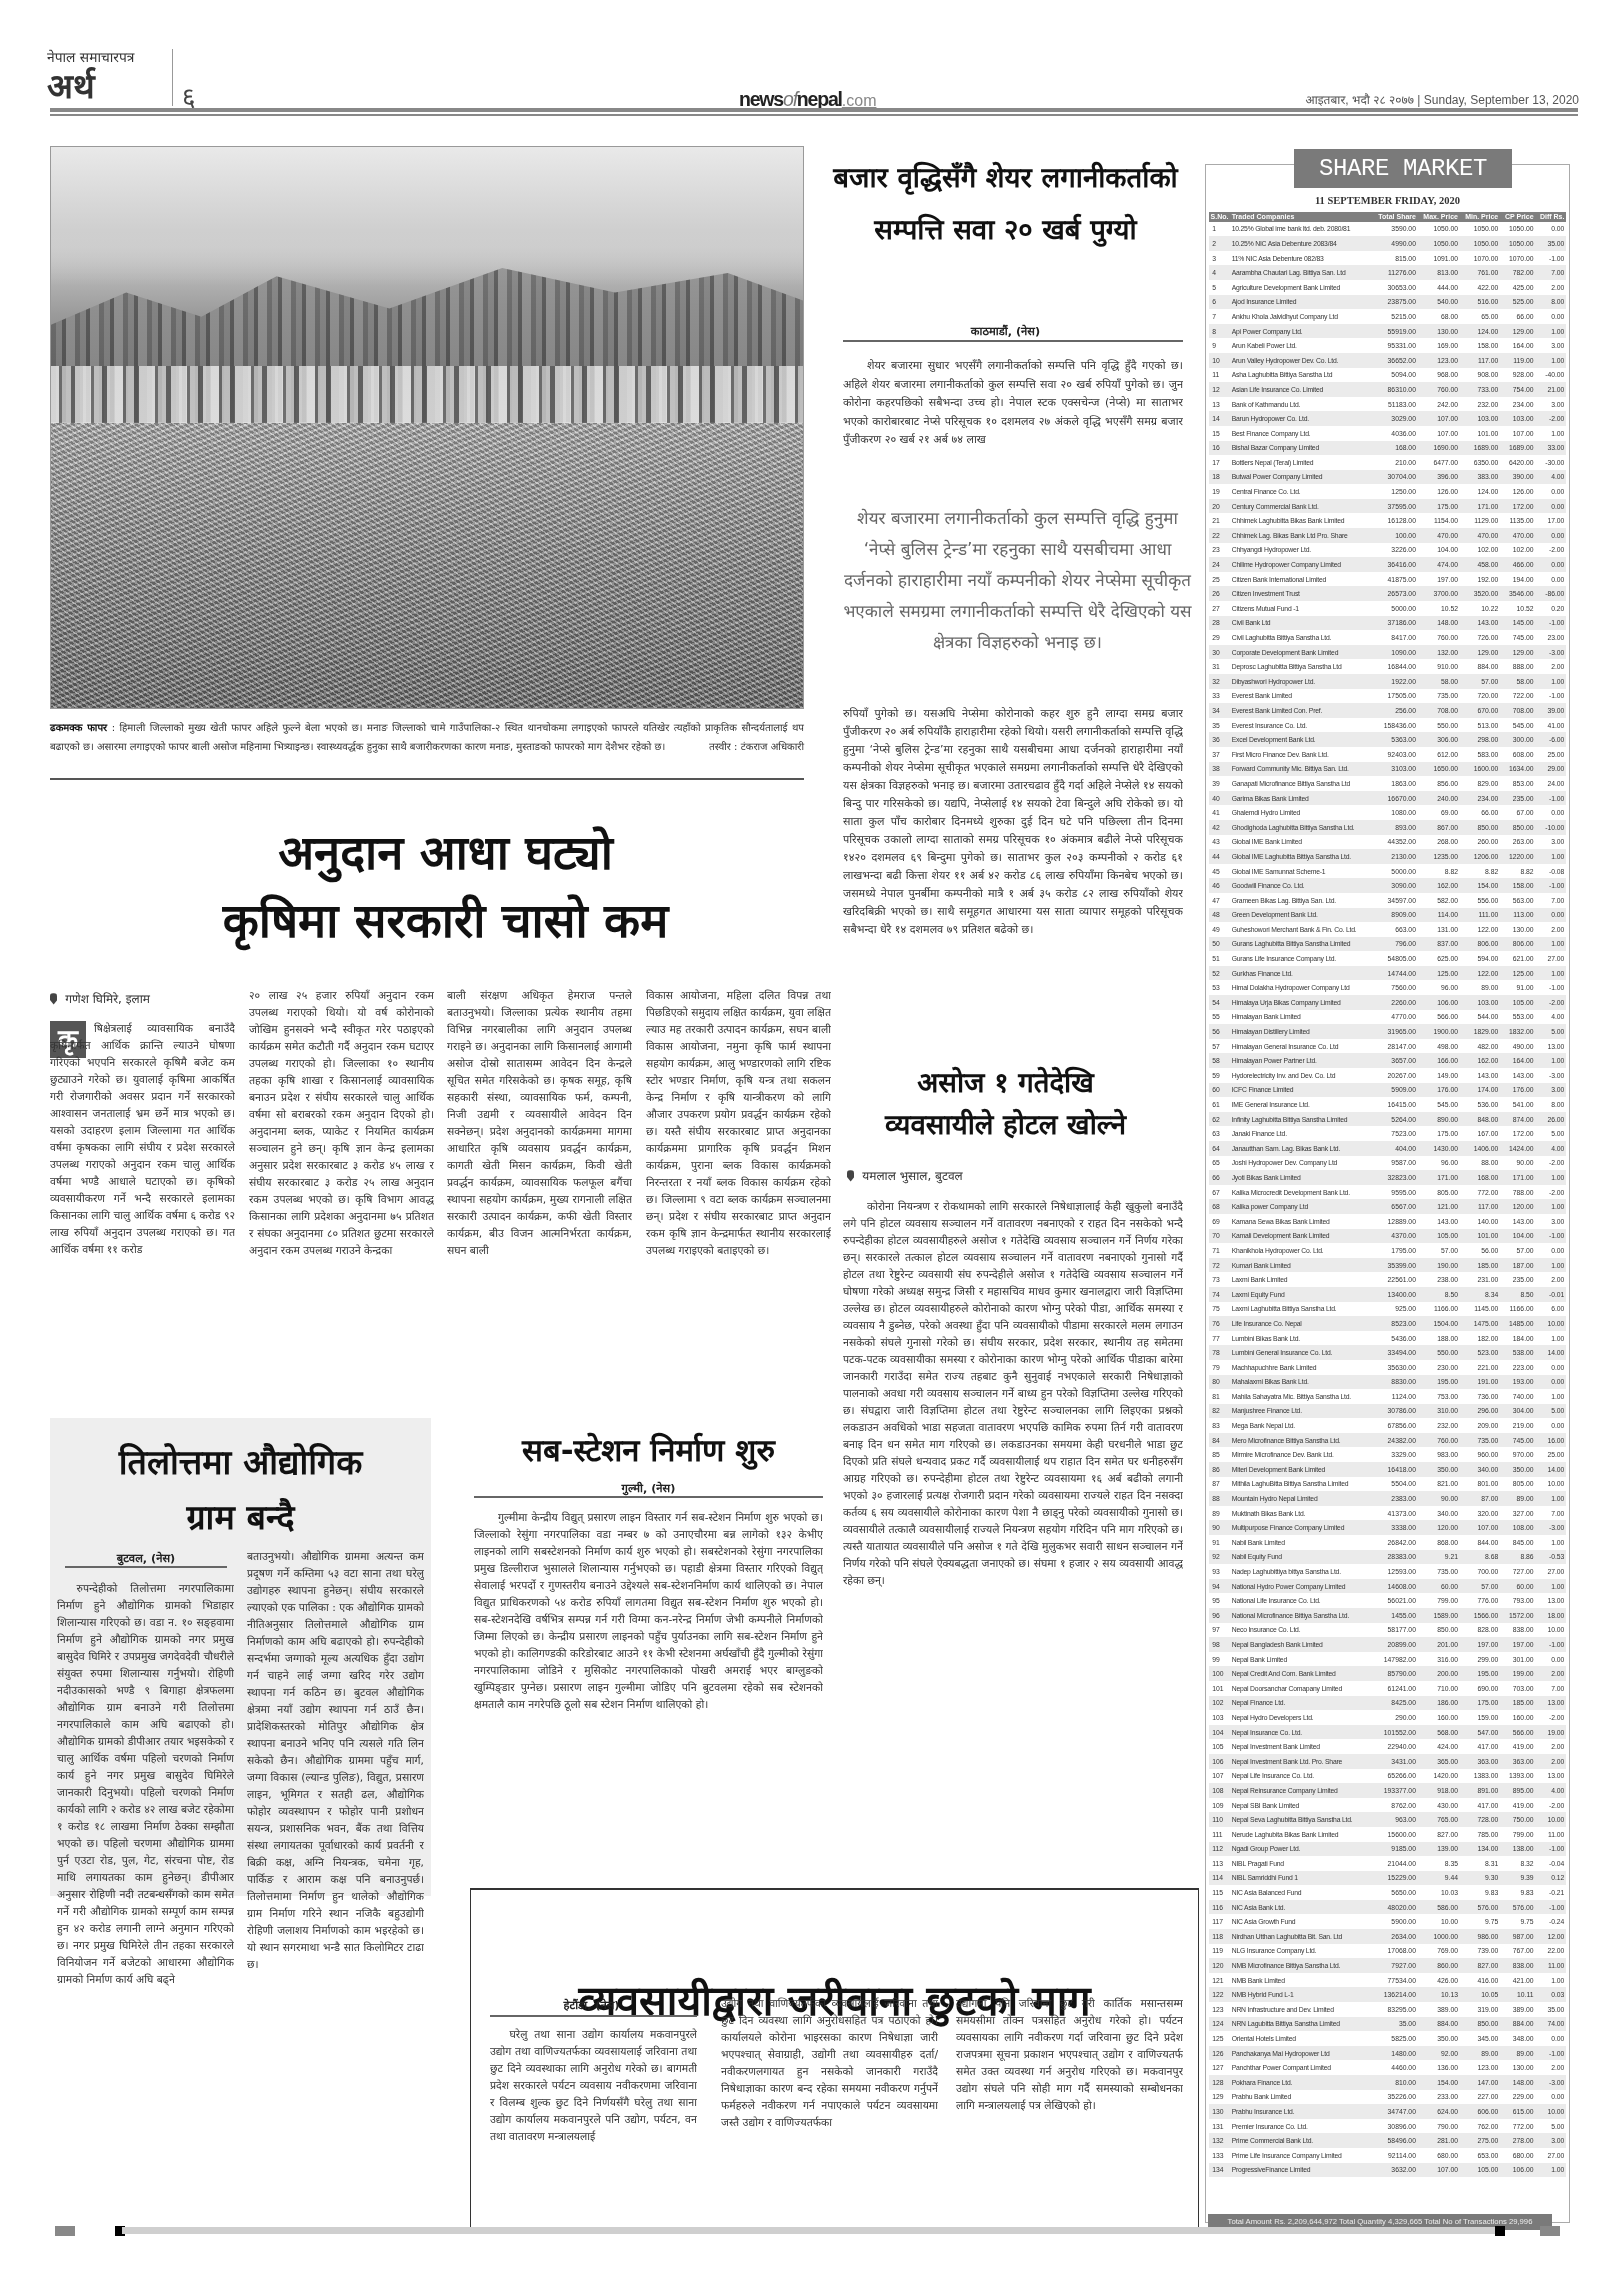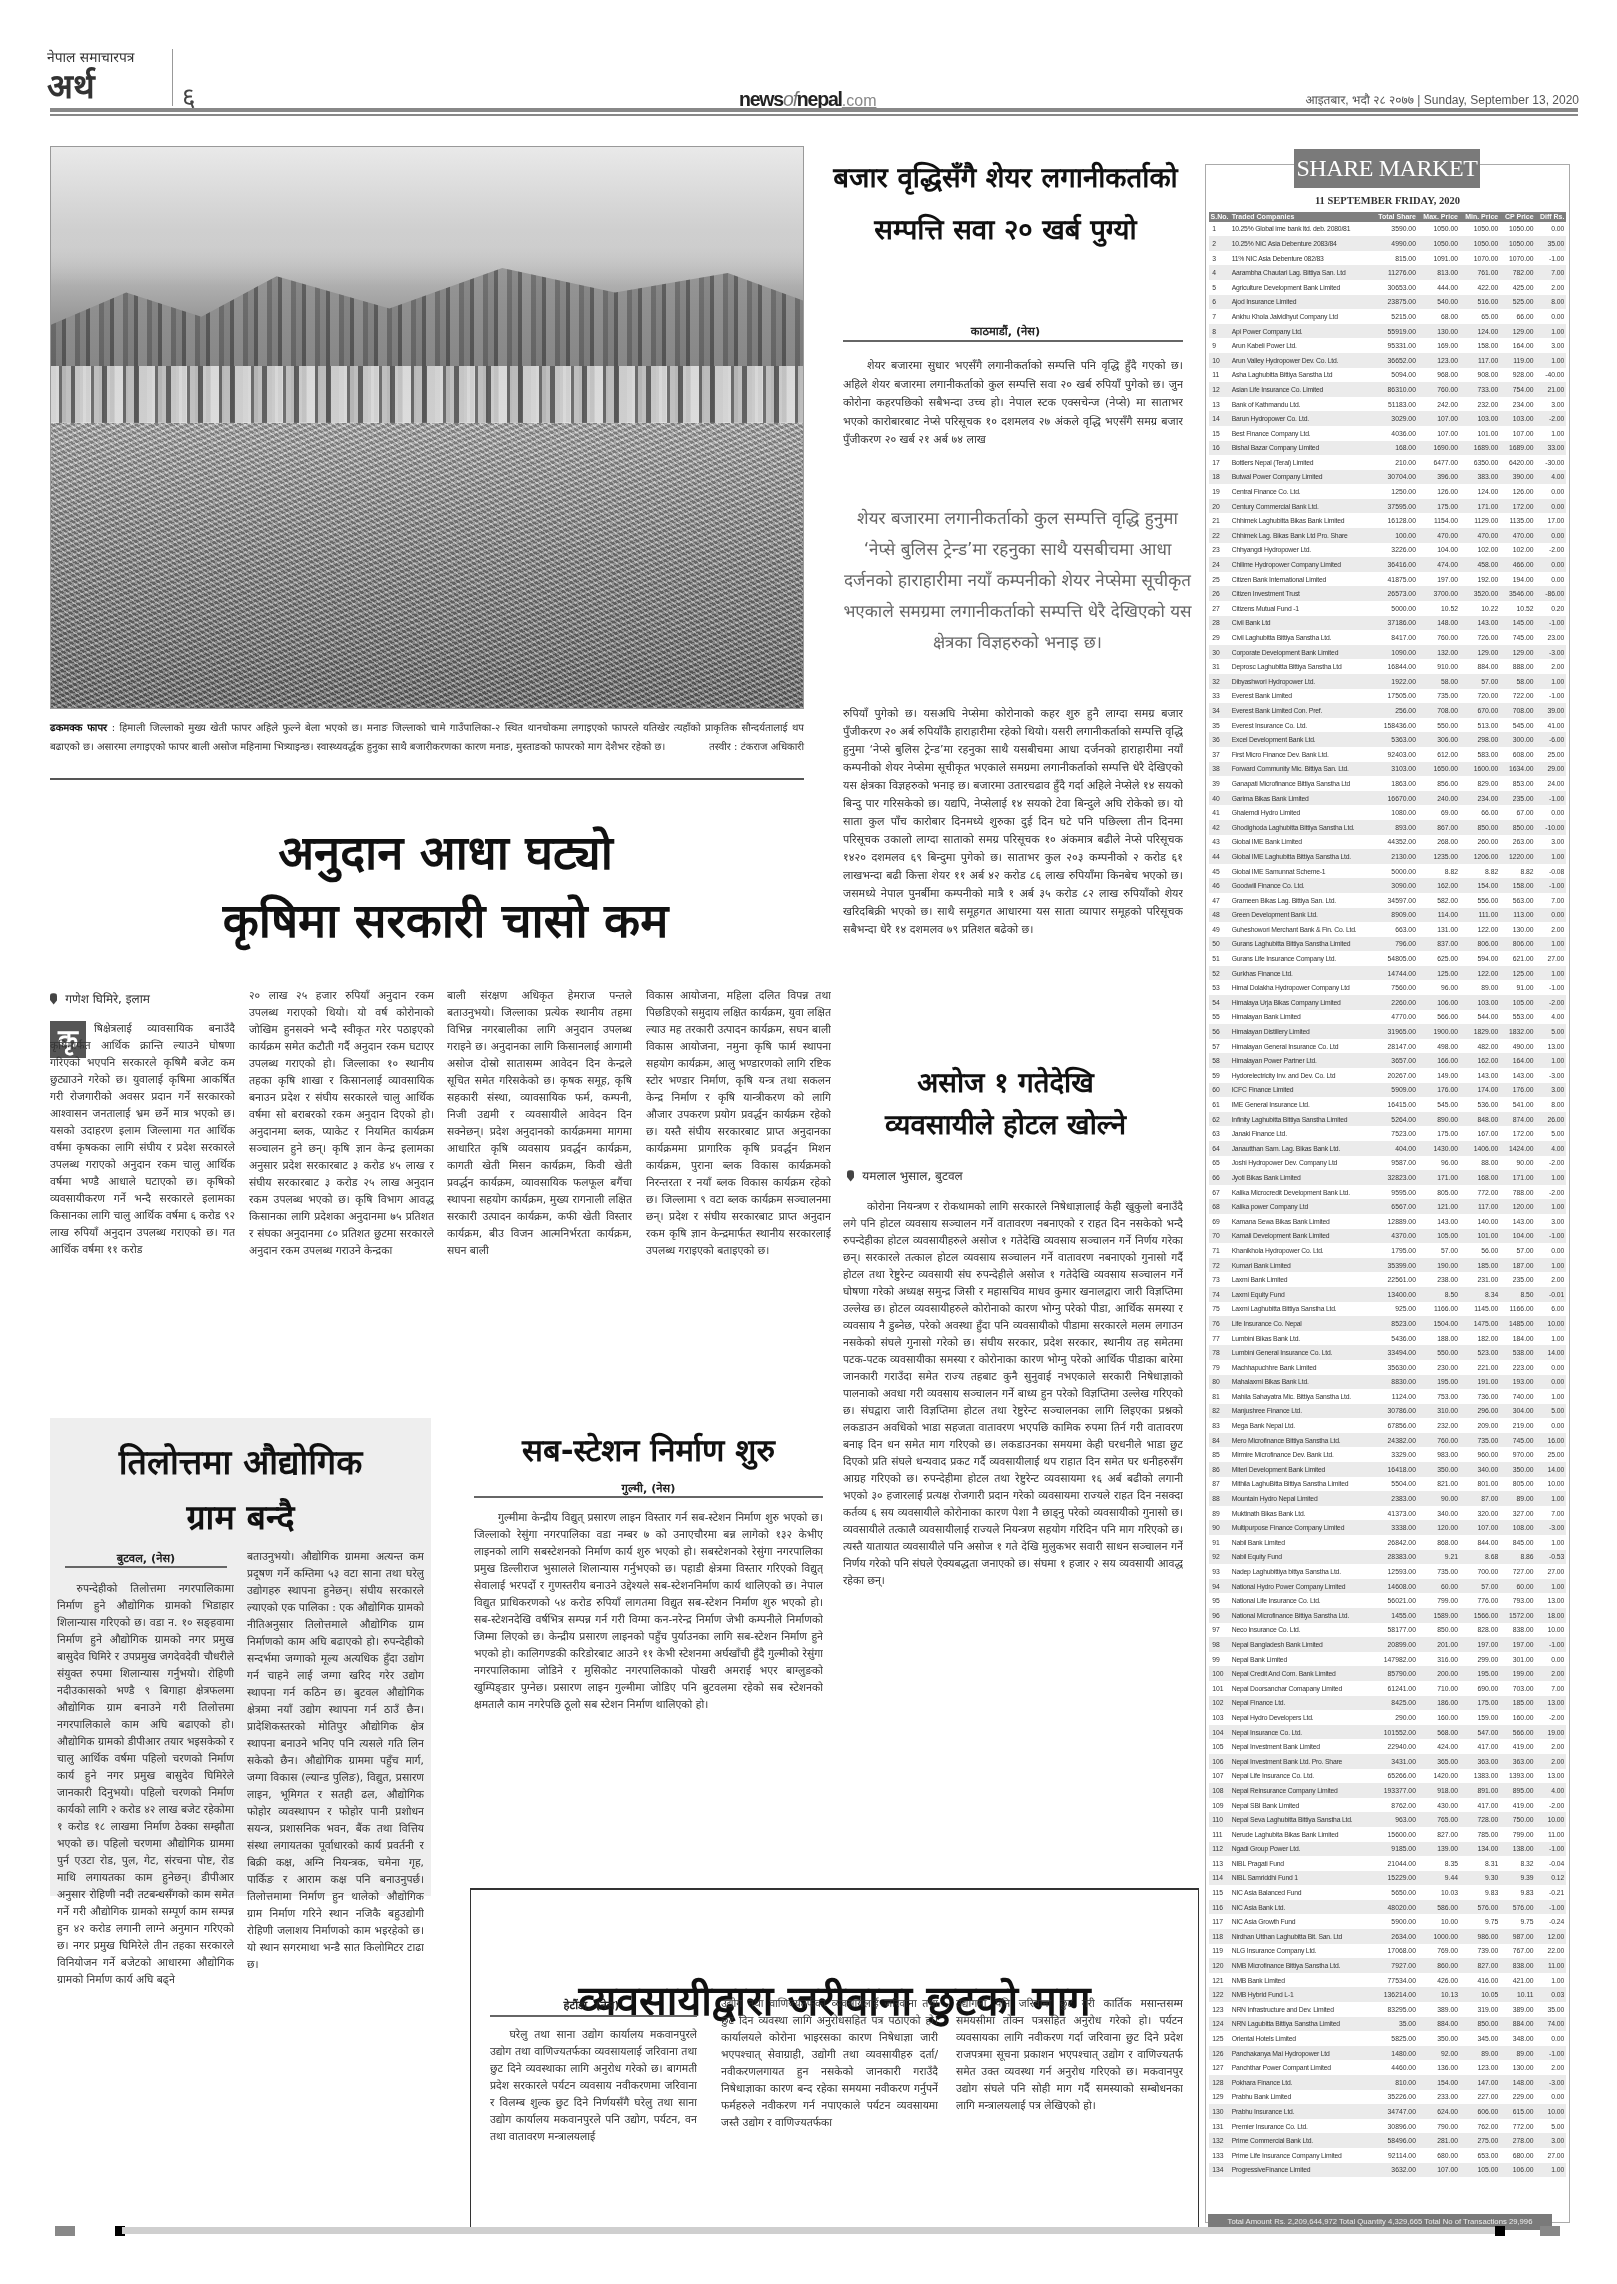--- a/index.html
+++ b/index.html
@@ -60,21 +60,21 @@
   
   .box-tilottama { left: 50px; top: 1418px; width: 381px; height: 478px; background: #eeeeee; }
   .hl-tilottama { left: 50px; top: 1435px; width: 381px; font-size: 34px; line-height: 55px; }
   .hl-sub { left: 470px; top: 1426px; width: 357px; font-size: 31px; line-height: 49px; }
 
   .box-fine { left: 470px; top: 1888px; width: 729px; height: 340px; border-top: 2.4px solid #333; border-left: 1.6px solid #333; border-right: 1.6px solid #333; }
   .hl-fine { left: 478px; top: 1973px; width: 713px; font-size: 41px; line-height: 57px; }
 
   
   .sm-frame { left: 1205px; top: 164px; width: 365px; height: 2059px; border: 0.8px solid #aaa; }
-  .sm-title { left: 1294px; top: 149px; width: 186px; height: 39px; background: #7a7a7a; color: #fff; font-family: Liberation Serif, serif; font-size: 24px; text-align: center; line-height: 39px; letter-spacing: -0.4px; }
+  .sm-title { left: 1294px; top: 149px; width: 218px; height: 39px; background: #7a7a7a; color: #fff; font-family: Liberation Mono, monospace; font-size: 24px; text-align: center; line-height: 39px; letter-spacing: -0.4px; }
   .sm-date { left: 1205px; top: 195px; width: 365px; text-align: center; font-family: Liberation Serif, serif; font-weight: bold; font-size: 10.5px; color: #333; }
   .sm-table { left: 1209px; top: 212px; width: 357px; border-collapse: collapse; font-family: "Liberation Sans", sans-serif; font-size: 6.8px; color: #333; }
   .sm-table th { background: #7f7f7f; color: #fff; font-weight: bold; font-size: 7px; text-align: right; padding: 0.8px 1.6px; line-height: 8px; vertical-align: top; }
   .sm-table th.l { text-align: left; }
   .sm-table td { height: 14.6px; padding: 0 1.6px; text-align: right; white-space: nowrap; }
   .sm-table td.sno { text-align: left; width: 18px; padding-left: 3.2px; }
   .sm-table td.name { text-align: left; max-width: 138px; overflow: hidden; letter-spacing: -0.2px; }
   .sm-table tr:nth-child(even) td { background: #ebebeb; }
   .sm-total { left: 1208px; top: 2214px; width: 344px; height: 16px; background: #7a7a7a; color: #eee; font-family: "Liberation Sans", sans-serif; font-size: 7.7px; text-align: center; line-height: 16px; }
 

